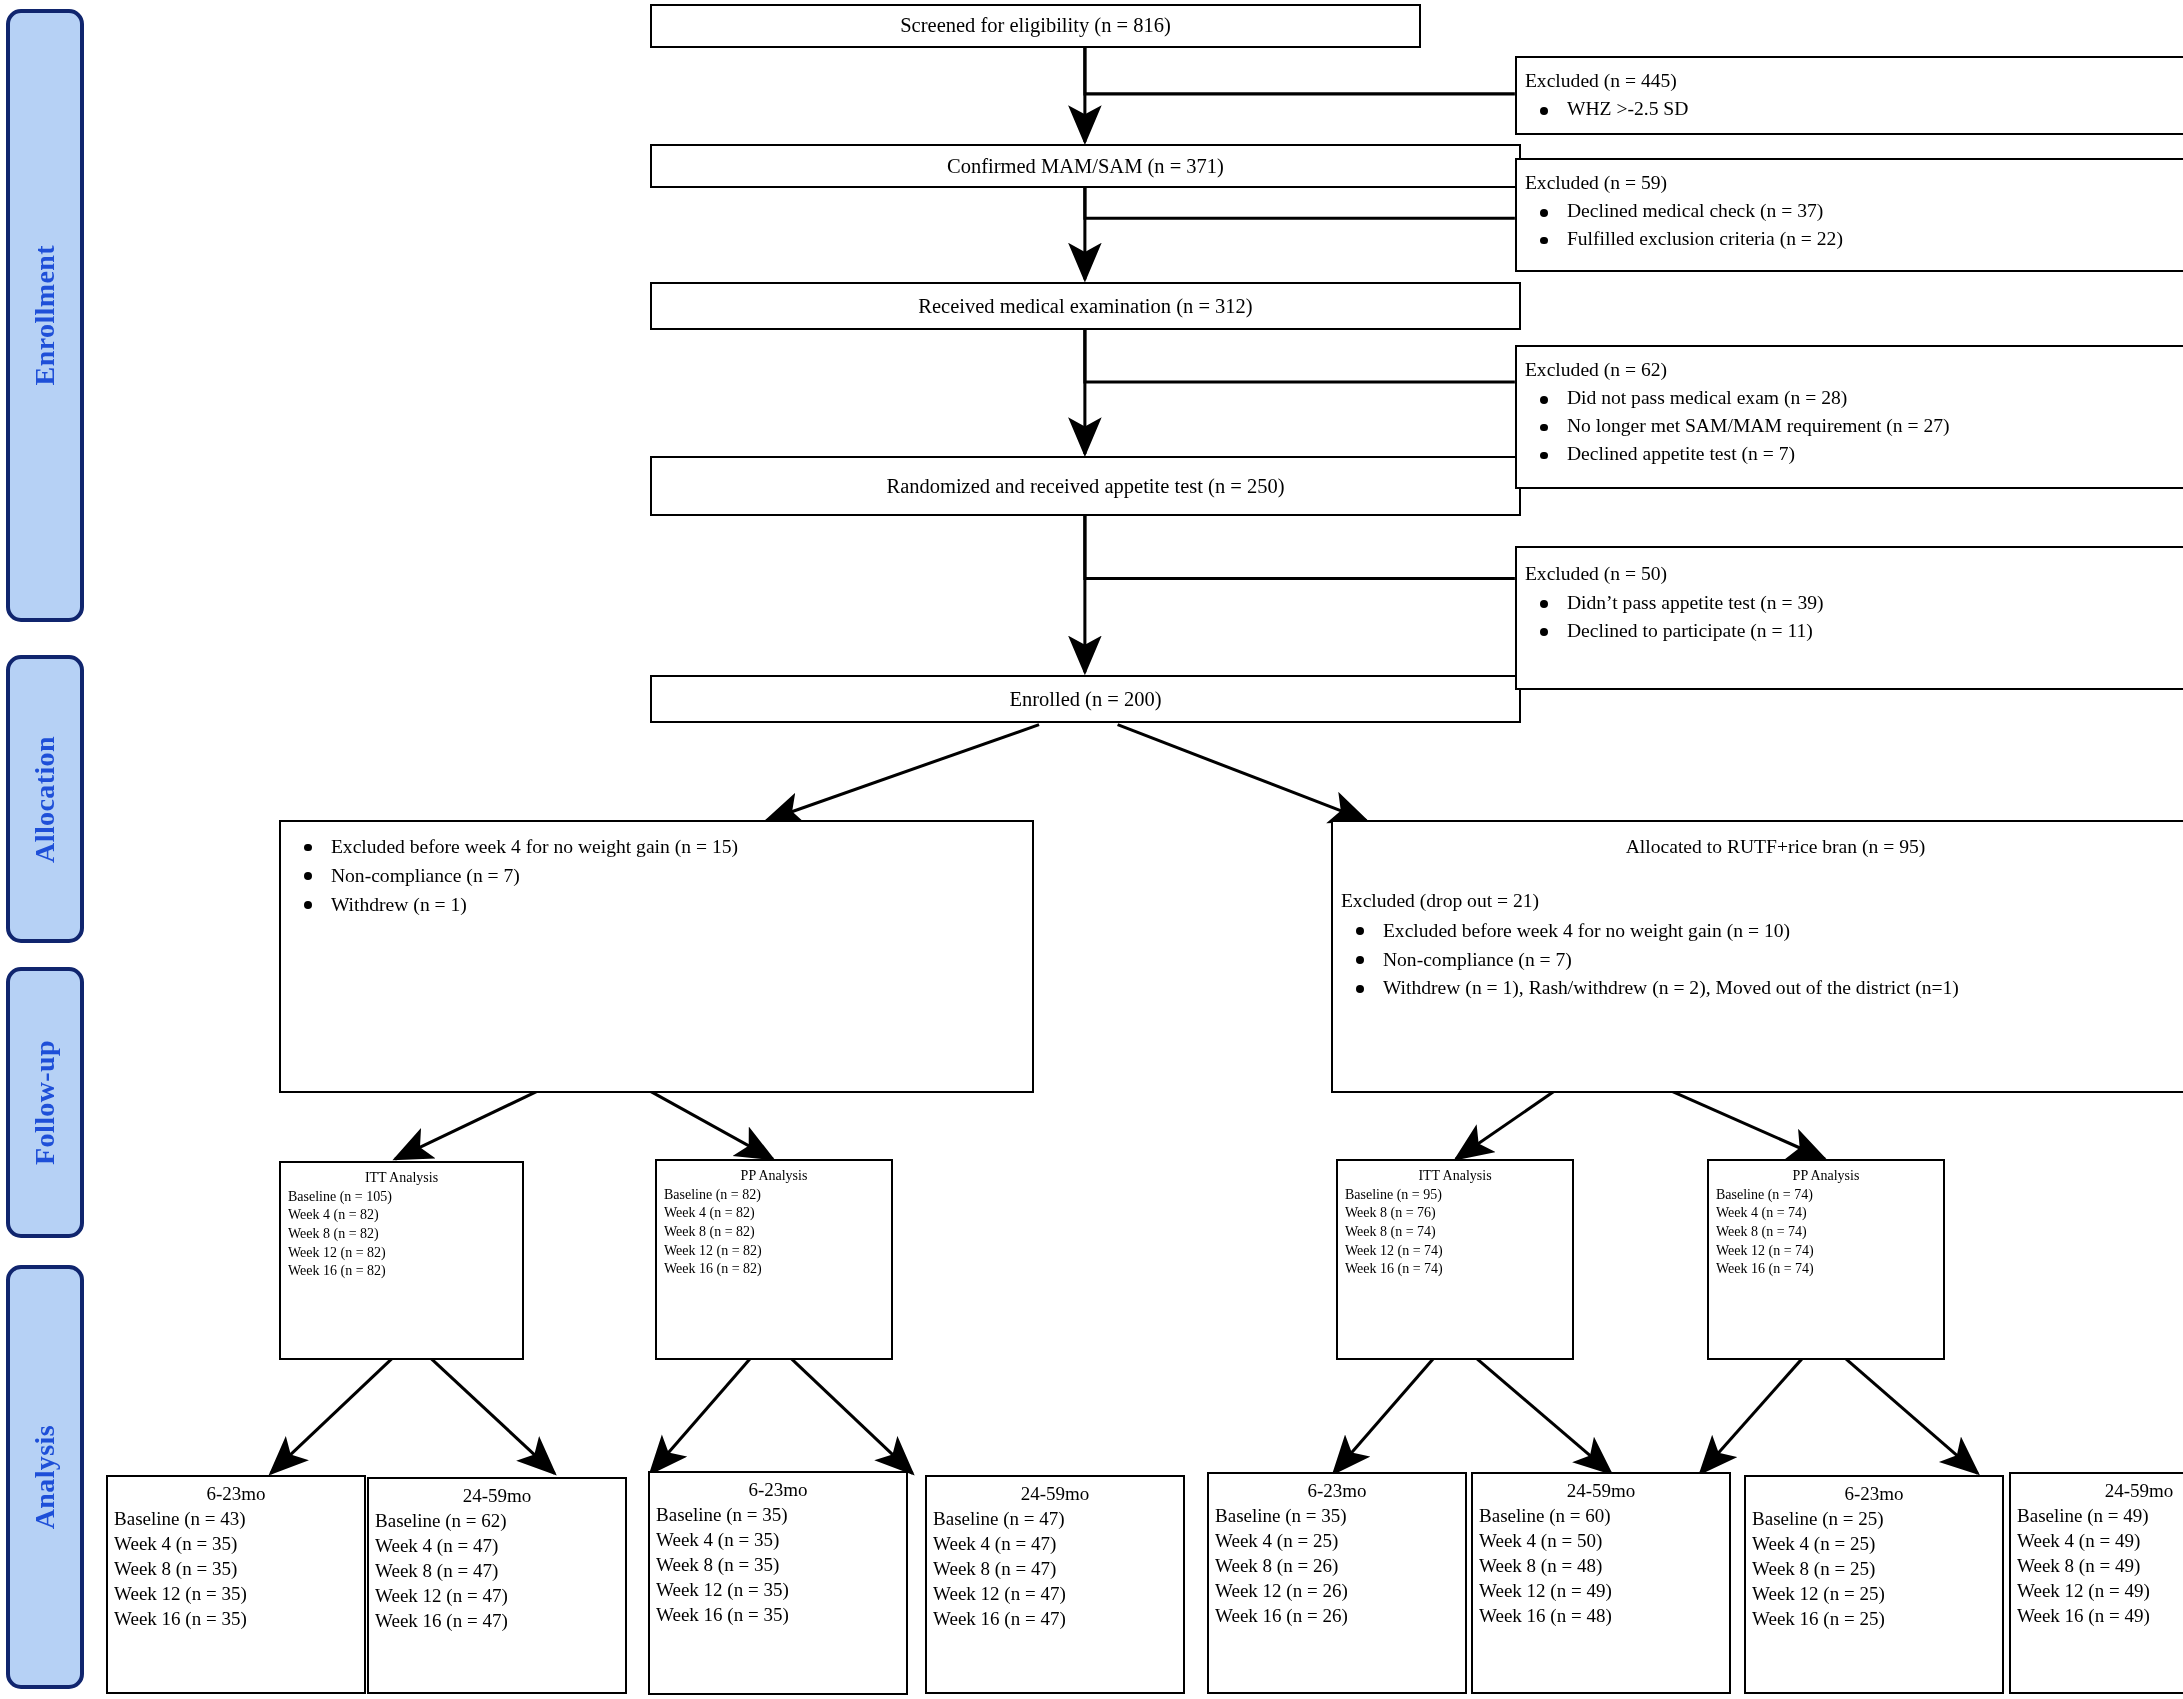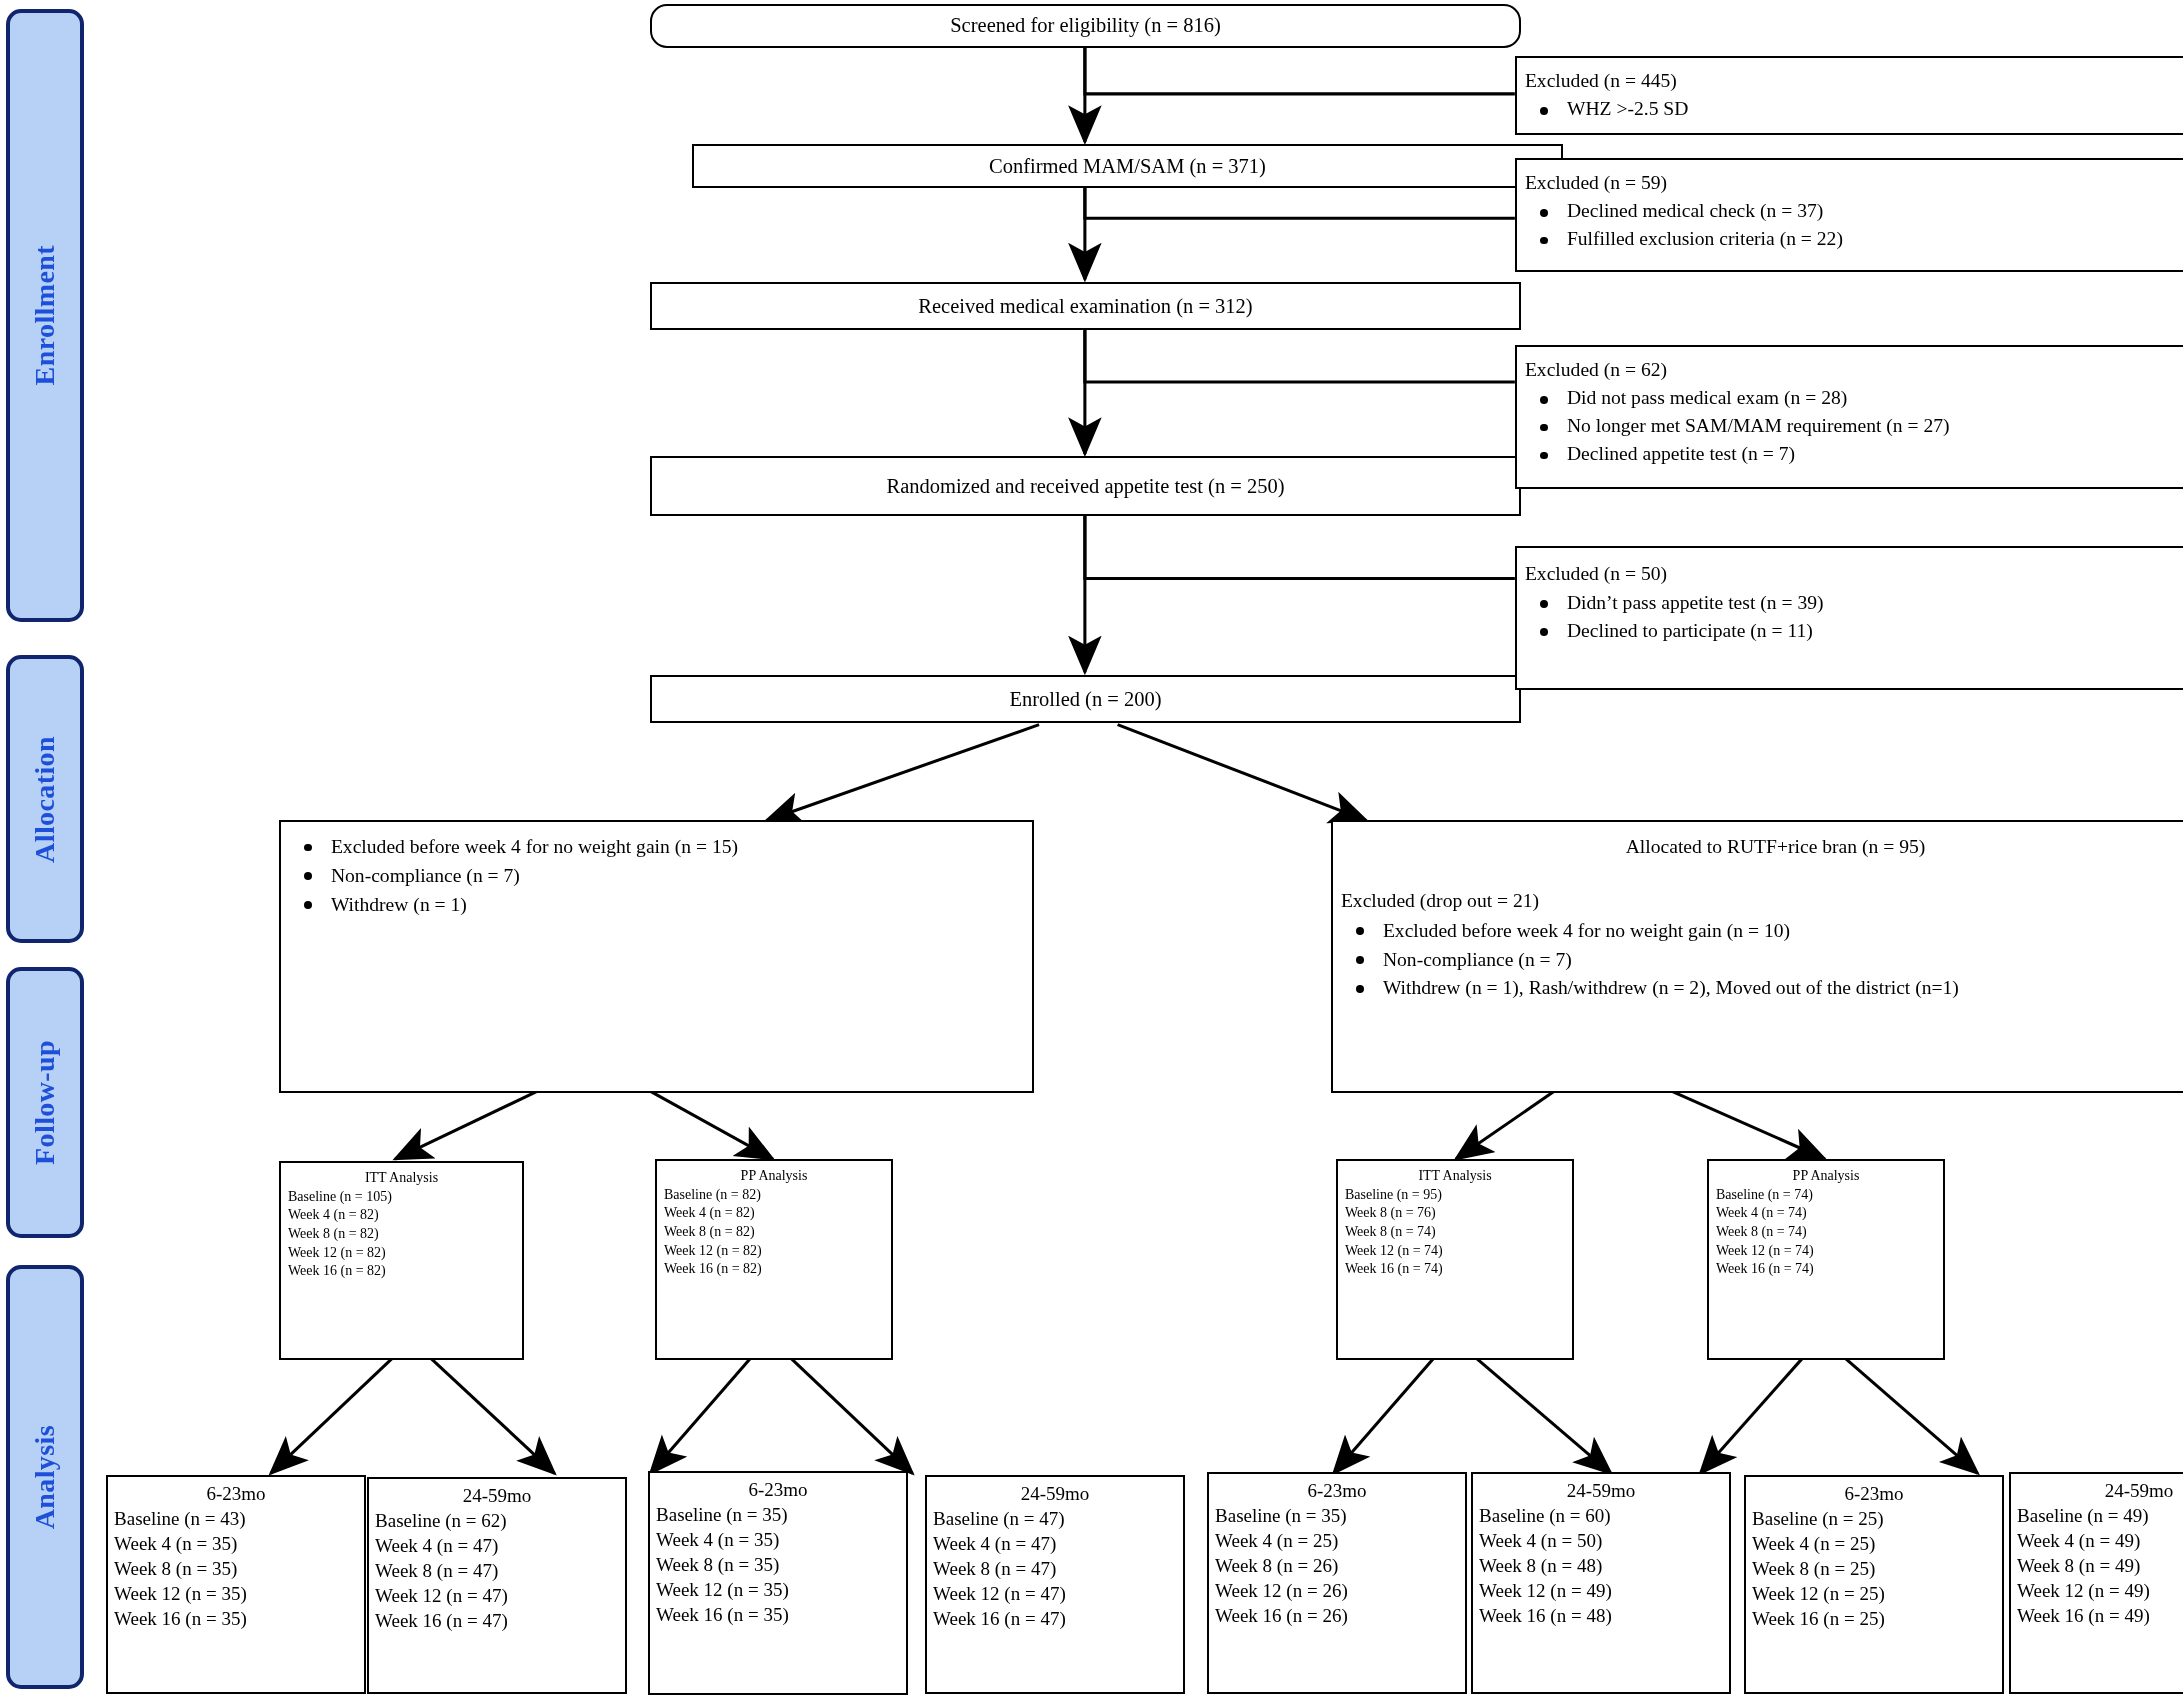--- a/index.html
+++ b/index.html
@@ -123,25 +123,25 @@
       <path d="M1810,3110 L2090,3375" marker-end="url(#ah)"></path>
 
       <path d="M3285,3110 L3055,3375" marker-end="url(#ah)"></path>
       <path d="M3380,3110 L3690,3375" marker-end="url(#ah)"></path>
 
       <path d="M4130,3110 L3895,3375" marker-end="url(#ah)"></path>
       <path d="M4225,3110 L4530,3375" marker-end="url(#ah)"></path>
     </g>
   </svg>
 
-  <div class="box center t-main" style="left:650px;top:3.5px;width:871px;height:44px;border-radius:17px;">
+  <div class="box center t-main" style="left:650px;top:3.5px;width:771px;height:44px;">
     <span class="box-title">Screened for eligibility (n = 816)</span>
   </div>
 
-  <div class="box center t-main" style="left:650px;top:144px;width:871px;height:44px;margin-left:42px;">
+  <div class="box center t-main" style="left:650px;top:144px;width:871px;height:44px;">
     <span class="box-title">Confirmed MAM/SAM (n = 371)</span>
   </div>
 
   <div class="box center t-main" style="left:650px;top:282px;width:871px;height:48px;">
     <span class="box-title">Received medical examination (n = 312)</span>
   </div>
 
   <div class="box center t-main" style="left:650px;top:456px;width:871px;height:60px;">
     <span class="box-title">Randomized and received appetite test (n = 250)</span>
   </div>

